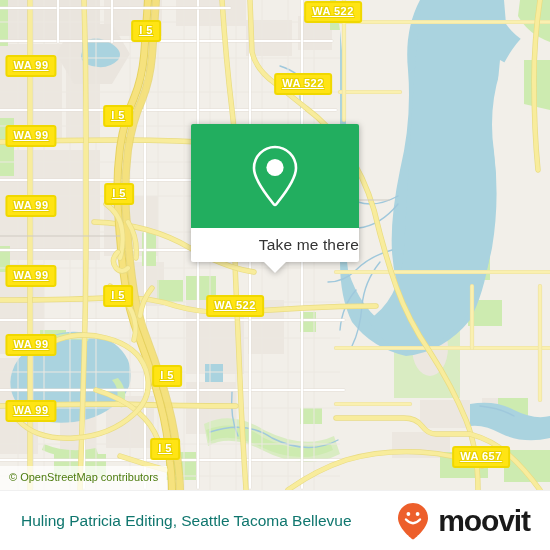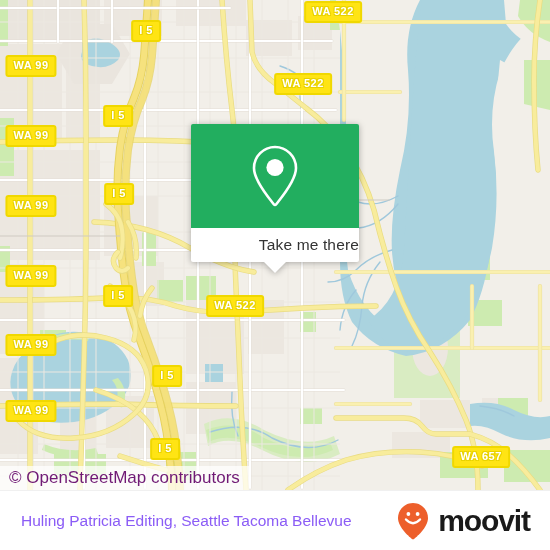--- a/index.html
+++ b/index.html
@@ -29,28 +29,29 @@
     line-height:15px;
     letter-spacing:.5px;
     padding:1px 6px 2px 6px;
     text-align:center;
     white-space:nowrap;
     text-shadow:
       -1px -1px 0 #e8d200, 1px -1px 0 #e8d200,
       -1px  1px 0 #e8d200, 1px  1px 0 #e8d200;
     box-sizing:border-box;
     transform:translate(-50%,-50%);
+    text-decoration:underline;
   }
 
   
   #attribution{
     position:absolute;left:0;bottom:0;
     background:rgba(255,255,255,0.72);
-    color:#701a75;
-    font-size:17px;
+    color:#4d7c0f;
+    font-size:11px;
     line-height:19px;
     padding:2px 9px 3px 9px;
     white-space:nowrap;
   }
 
   
   #popup{
     position:absolute;left:191px;top:124px;width:168px;
     filter:drop-shadow(0 1px 3px rgba(0,0,0,.30));
   }
@@ -78,21 +79,21 @@
 
   
   #footer{
     position:absolute;left:0;bottom:0;width:550px;height:60px;
     background:#ffffff;
     display:flex;align-items:center;
     box-sizing:border-box;padding:0 20px 0 21px;
     border-top:1px solid #f0f0f0;
   }
   #footer-title{
-    color:#8b5cf6;font-size:15.5px;flex:1 1 auto;white-space:nowrap;
+    color:#0f766e;font-size:15.5px;flex:1 1 auto;white-space:nowrap;
     overflow:hidden;text-overflow:ellipsis;
   }
   #brand{display:flex;align-items:center;gap:8px;flex:0 0 auto;}
   #brand-word{
     color:#1a1a1a;font-size:30px;font-weight:bold;letter-spacing:-1.1px;
     line-height:30px;
   }
 </style>
 </head>
 <body>

